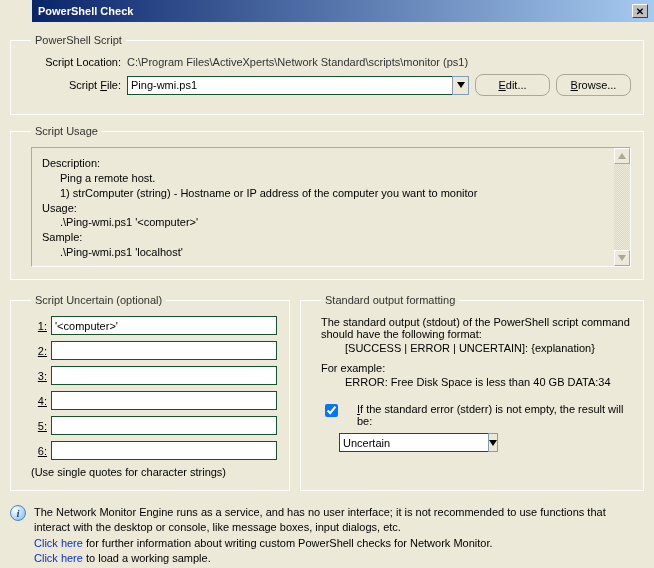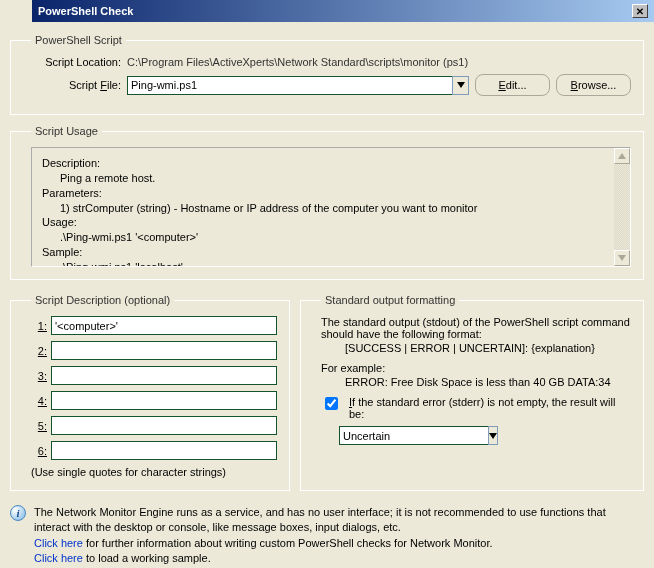--- a/index.html
+++ b/index.html
@@ -24,21 +24,21 @@
 .scroll .sbtn { height: 16px; background: #ece9d8; border: 1px solid #fff; border-right-color:#aca899; border-bottom-color:#aca899; display:flex; align-items:center; justify-content:center; cursor: pointer; }
 .scroll .track { flex: 1; background: repeating-conic-gradient(#ece9d8 0 25%, #ddd9c8 0 50%) 50% / 2px 2px; }
 .hbox { display: flex; gap: 10px; }
 .param-row { display: flex; align-items: center; margin-bottom: 6px; }
 .param-row .num { width: 16px; text-decoration: underline; text-align: right; margin-right: 4px; }
 .param-row input { flex: 1; }
 .hint { margin-top: 6px; }
 .note-row { display: flex; gap: 8px; margin-top: 4px; }
 .info-icon { width: 16px; height: 16px; border-radius: 50%; background: radial-gradient(circle at 30% 30%,#fff,#7ab5e6); border: 1px solid #4a88c4; color:#1a4f8a; font-weight:bold; display:flex; align-items:center; justify-content:center; font-style: italic; font-family: Georgia; flex-shrink:0; }
 .link { color: #0033cc; cursor: pointer; text-decoration: none; }
-.check-row { display: flex; align-items: flex-start; gap: 8px; margin-top: 8px; }
+.check-row { display: flex; align-items: flex-start; gap: 16px; margin-top: 15px; }
 input[type=checkbox] { margin-top: 1px; }
 .u { text-decoration: underline; }
 </style>
 </head>
 <body>
 
 <div class="titlebar">
   <span>PowerShell Check</span>
   <div class="close-btn">✕</div>
 </div>
@@ -64,21 +64,20 @@
       <button class="btn"><span class="u">E</span>dit...</button>
       <button class="btn"><span class="u">B</span>rowse...</button>
     </div>
   </fieldset>
 
   <fieldset class="groove">
     <legend>Script Usage</legend>
     <div class="usage-box">
       <div>Description:</div>
       <div style="padding-left:18px;">Ping a remote host.</div>
-      <div>Parameters:</div>
       <div style="padding-left:18px;">1) strComputer (string)  - Hostname or IP address of the computer you want to monitor</div>
       <div>Usage:</div>
       <div style="padding-left:18px;">.\Ping-wmi.ps1 '&lt;computer&gt;'</div>
       <div>Sample:</div>
       <div style="padding-left:18px;">.\Ping-wmi.ps1 'localhost'</div>
       <div class="scroll">
         <div class="sbtn">
             <svg width="8" height="6" viewBox="0 0 8 6">
               <path d="M4 0 L8 6 L0 6 Z" fill="#aca899"></path>
             </svg>
@@ -88,21 +87,21 @@
             <svg width="8" height="6" viewBox="0 0 8 6">
               <path d="M0 0 L8 0 L4 6 Z" fill="#aca899"></path>
             </svg>
           </div>
       </div>
     </div>
   </fieldset>
 
   <div class="hbox">
     <fieldset class="groove" style="flex:0 0 280px;">
-      <legend>Script Description (optional)</legend>
+      <legend>Script Uncertain (optional)</legend>
       <div class="param-row">
           <span class="num">1:</span>
           <input type="text" value="'&lt;computer&gt;'" style="">
         </div>
       <div class="param-row">
           <span class="num">2:</span>
           <input type="text" value="" style="">
         </div>
       <div class="param-row">
           <span class="num">3:</span>

